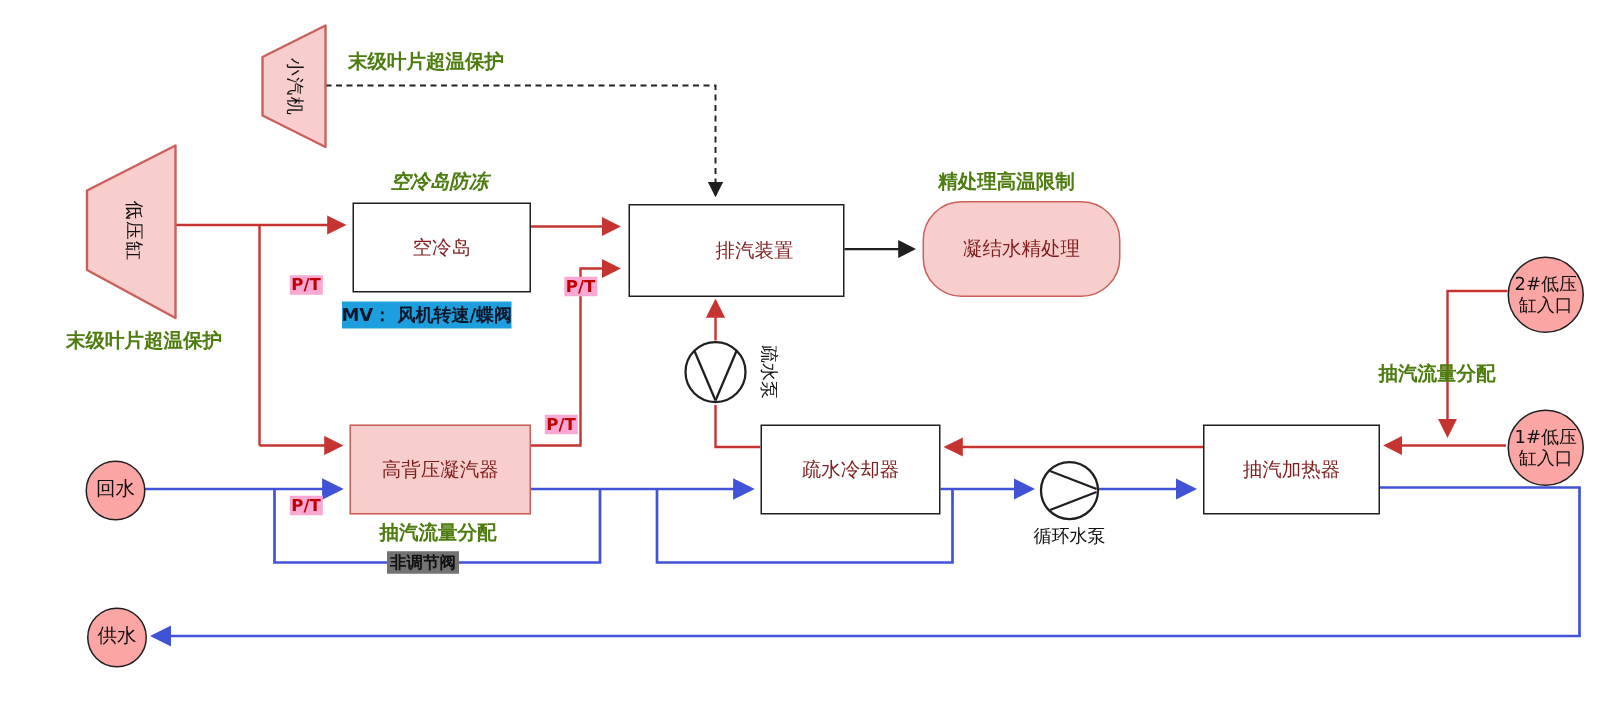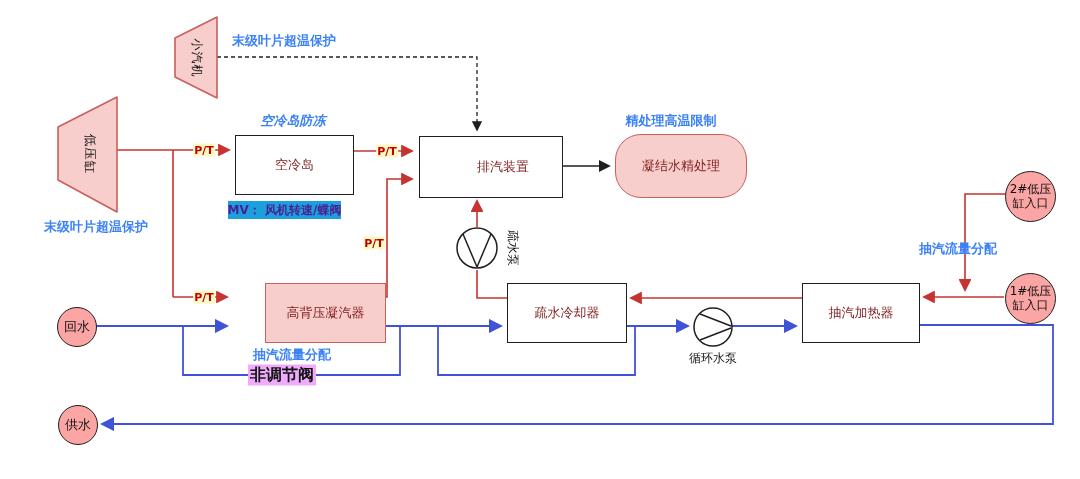--- a/index.html
+++ b/index.html
@@ -14,27 +14,27 @@
   }
   .box.pink{background:#F8CECC;border-color:#C9605B;}
   .terminal{
     position:absolute;z-index:2;border-radius:50%;border:1.6px solid #1f1f1f;background:#fca5a5;
     display:flex;flex-direction:column;align-items:center;justify-content:center;
     font-size:13px;line-height:1.15;text-align:center;color:#111;
   }
   .terminal.small-font{font-size:12px;}
   .lbl{position:absolute;z-index:3;transform:translate(-50%,-50%);white-space:nowrap;}
   .lbl.rot{transform:translate(-50%,-50%) rotate(90deg);}
-  .red-lbl{color:#3b82f6;font-weight:bold;font-size:13px;}
-  .pt{color:#C00000;font-weight:bold;font-size:11px;background:#fef9c3;padding:0 1px;}
-  .black-small{color:#111;font-size:16px;font-weight:bold;background:#f0abfc;padding:0 2px;}
+  .red-lbl{color:#4d7c0f;font-weight:bold;font-size:13px;}
+  .pt{color:#C00000;font-weight:bold;font-size:11px;background:#f9a8d4;padding:0 1px;margin-top:40px;}
+  .black-small{color:#111;font-size:11px;font-weight:bold;background:#737373;padding:0 2px;}
   .pump-lbl{color:#111;font-size:12px;}
   .shape-lbl{color:#111;font-size:12.5px;letter-spacing:1px;}
   .mv{
-    position:absolute;z-index:3;background:#1C9FDC;color:#4c1d95;font-weight:bold;font-size:12px;
+    position:absolute;z-index:3;background:#1C9FDC;color:#0f172a;font-weight:bold;font-size:12px;
     display:flex;align-items:center;justify-content:center;white-space:nowrap;
   }
   .watermark{
     color:#fff;font-size:23px;font-weight:bold;letter-spacing:1px;
     -webkit-text-stroke:1.3px #000;
     text-shadow:2px 3px 1px rgba(0,0,0,0.85), -1px -1px 0 rgba(0,0,0,0.6);
   }
 </style>
 </head>
 <body>
@@ -107,21 +107,21 @@
   </div>
 
   <div class="box" style="left:419px;top:136px;width:118px;height:60px;padding-left:24px;">
     <span>排汽装置</span>
   </div>
 
   <div class="box pink" style="left:615px;top:134px;width:130px;height:62px;border-radius:26px;">
     <span>凝结水精处理</span>
   </div>
 
-  <div class="box pink" style="left:233px;top:283px;width:119px;height:58px;margin-left:32px;">
+  <div class="box pink" style="left:233px;top:283px;width:119px;height:58px;">
     <span>高背压凝汽器</span>
   </div>
 
   <div class="box" style="left:507px;top:283px;width:118px;height:58px;">
     <span>疏水冷却器</span>
   </div>
 
   <div class="box" style="left:802px;top:283px;width:116px;height:58px;">
     <span>抽汽加热器</span>
   </div>

